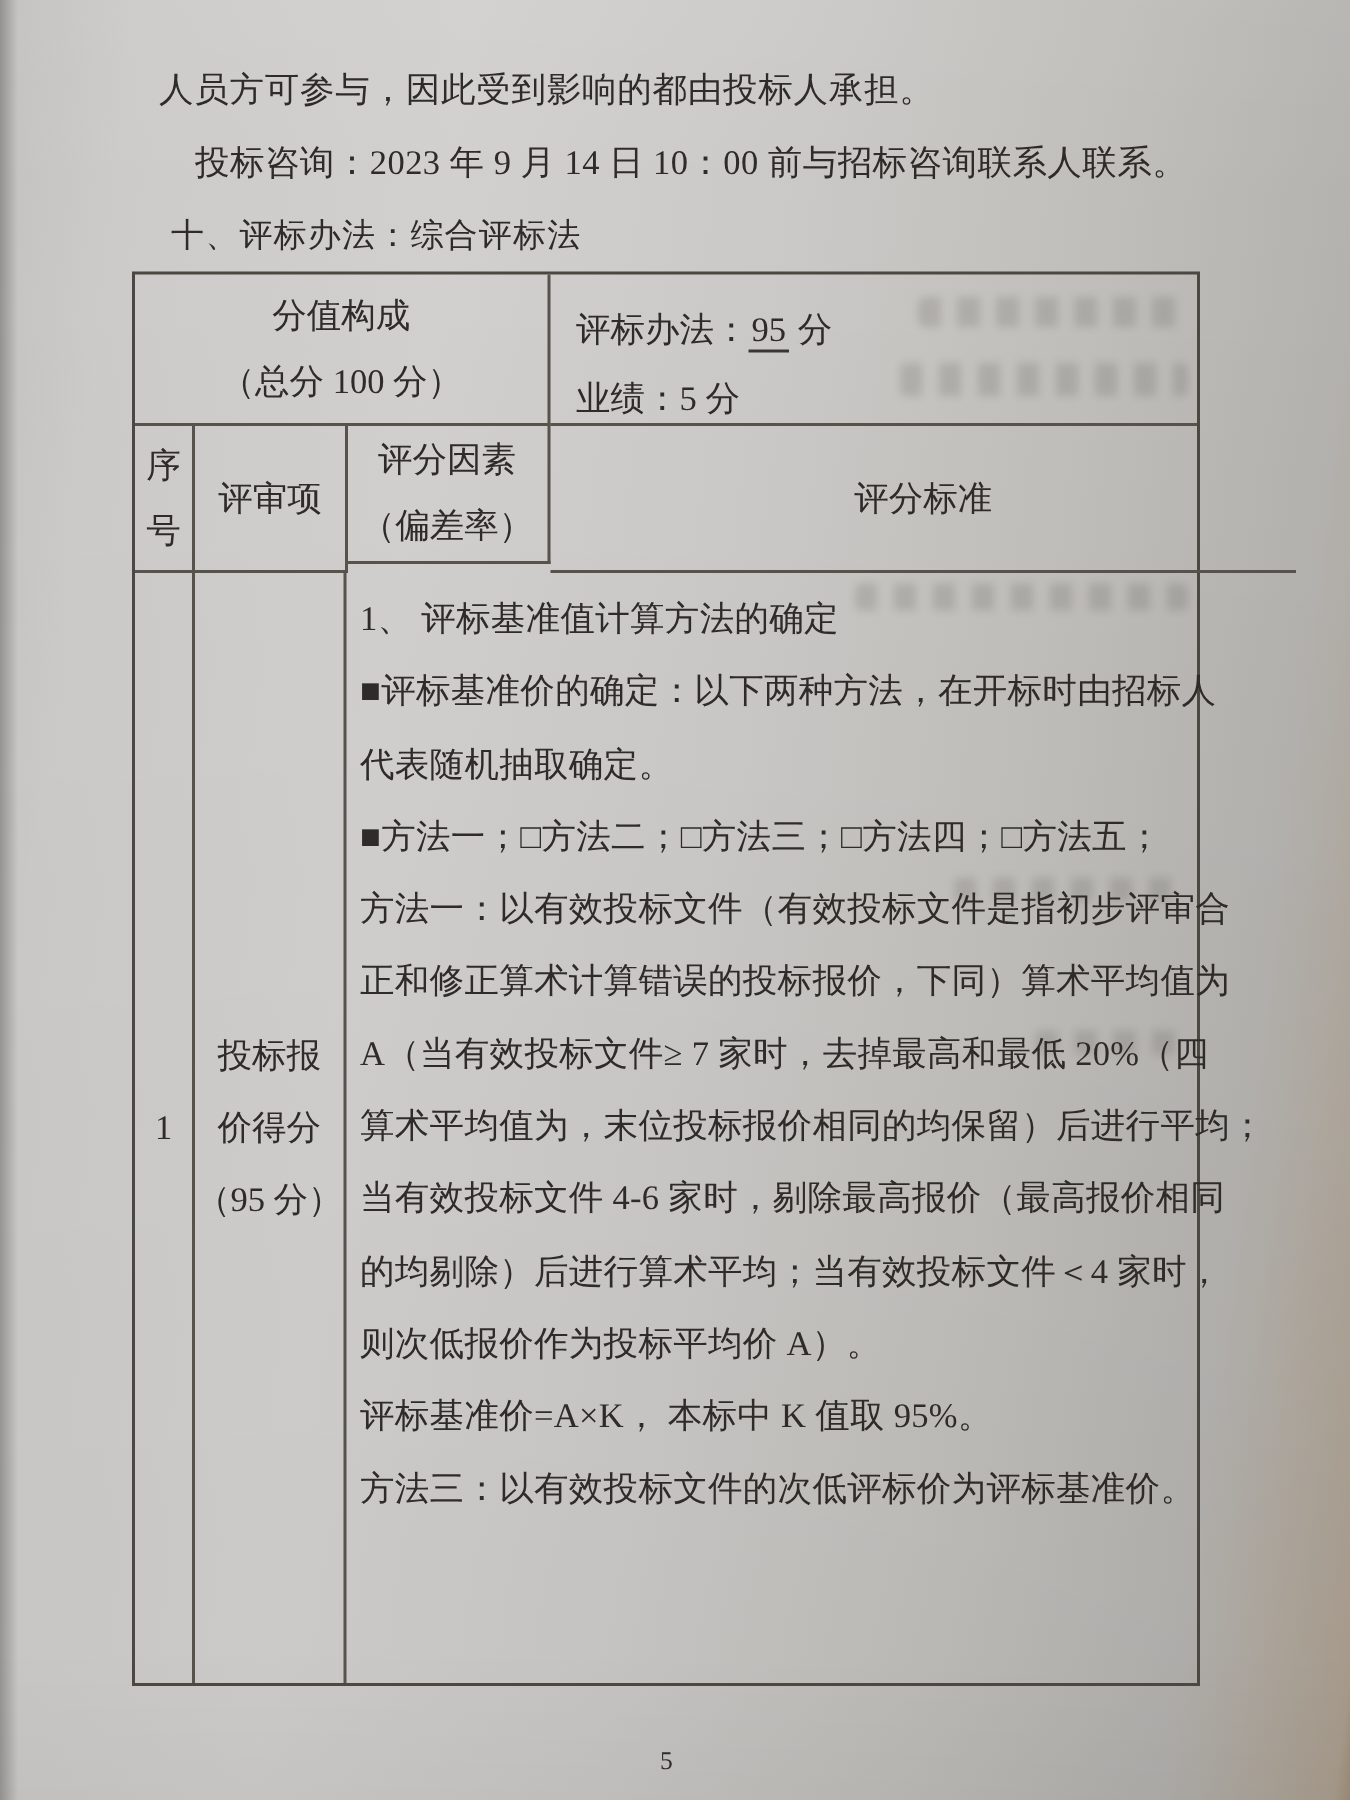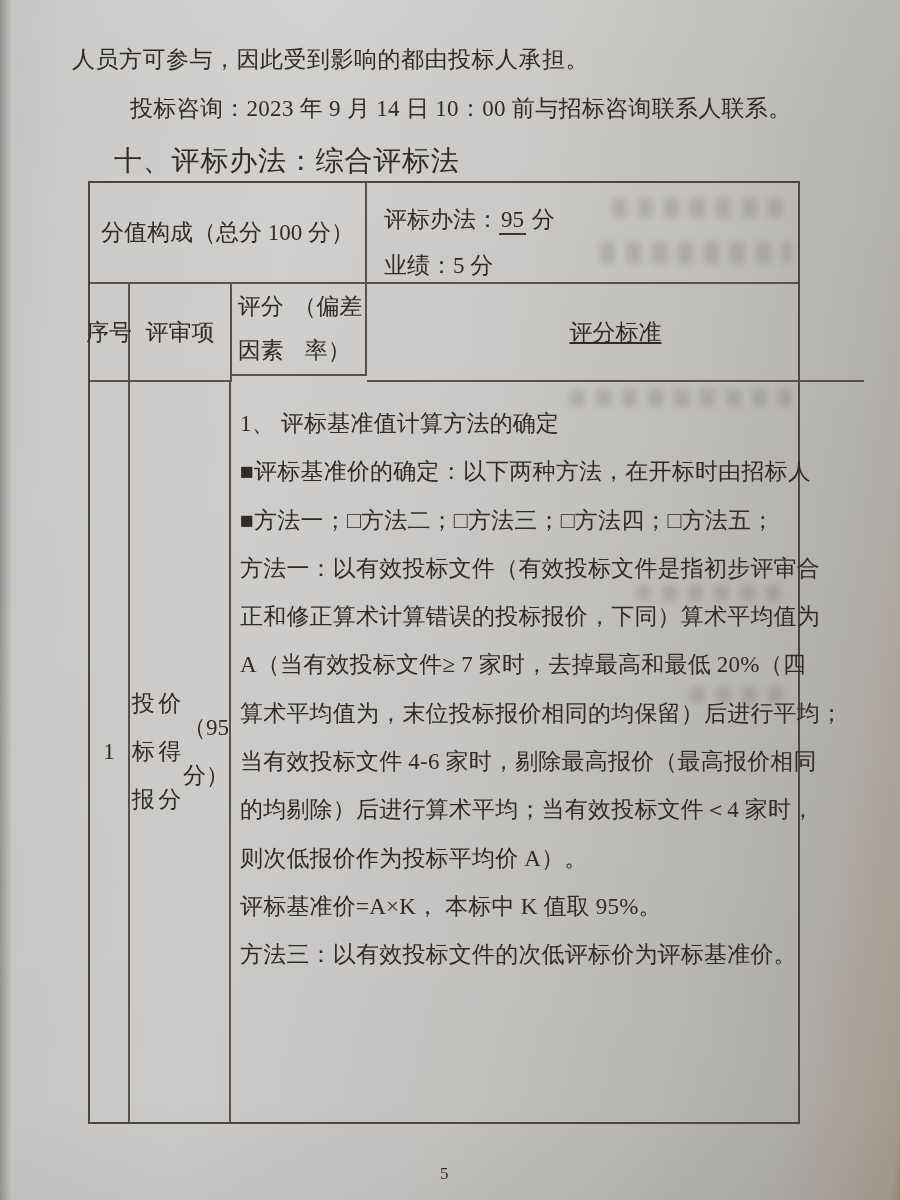--- a/index.html
+++ b/index.html
@@ -12,43 +12,43 @@
     position:absolute;inset:0;
     background:
       linear-gradient(to bottom, rgba(255,255,255,.04) 0%, rgba(0,0,0,0) 12%, rgba(0,0,0,.03) 92%, rgba(0,0,0,.06) 100%),
       linear-gradient(97deg,#c2c1bf 0%,#cccbc9 9%,#d1d0ce 30%,#cbc9c7 52%,#c0beba 72%,#b4b2af 88%,#ab9f8f 99%,#a08e7a 100%);
   }
   .paper::before{
     content:"";position:absolute;left:0;top:0;width:12px;height:100%;
     background:linear-gradient(to right, rgba(75,73,70,.40), rgba(75,73,70,0));
   }
   .txt{position:absolute;white-space:nowrap;}
-  .p1{left:72px;top:44px;font-size:23px;letter-spacing:.5px;}
+  .p1{left:106px;top:44px;font-size:23px;letter-spacing:.5px;}
   .p2{left:130px;top:93px;font-size:23px;letter-spacing:.3px;}
-  .p3{left:114px;top:142px;font-size:28px;letter-spacing:.8px;}
+  .p3{left:114px;top:142px;font-size:22px;letter-spacing:.8px;}
   .pageno{left:440px;top:1164px;font-size:17px;}
 
   
   .tbl{position:absolute;left:88px;top:181px;width:712px;height:943px;
        border:2px solid #4b4741;box-sizing:border-box;font-size:23px;}
   .cell{position:absolute;box-sizing:border-box;}
   .br{border-right:2px solid #57534c;}
   .bb{border-bottom:2px solid #57534c;}
-  .center{display:flex;flex-direction:row;align-items:center;justify-content:center;text-align:center;}
+  .center{display:flex;flex-direction:column;align-items:center;justify-content:center;text-align:center;}
 
   
   .c-comp   {left:0;   top:0;    width:277px;height:101px;}
   .c-scores {left:277px;top:0;   width:431px;height:101px;padding:14px 0 0 17px;}
   .c-seq-h  {left:0;   top:101px;width:40px; height:98px;}
   .c-item-h {left:40px; top:101px;width:102px;height:98px;}
   .c-fact-h {left:141px;top:101px;width:136px;height:92px;}
-  .c-std-h  {left:277px;top:101px;width:497px;height:98px;text-decoration:underline;}
+  .c-std-h  {left:277px;top:101px;width:497px;height:98px;}
   .c-seq-1  {left:0;   top:199px;width:40px; height:740px;}
   .c-item-1 {left:40px; top:199px;width:101px;height:740px;}
-  .c-crit-1 {left:141px;top:210px;width:567px;height:740px;padding:7px 4px 4px 9px;}
+  .c-crit-1 {left:141px;top:199px;width:567px;height:740px;padding:7px 4px 4px 9px;}
 
   .line44{line-height:44px;}
   .line48{line-height:48px;}
   .score-line{line-height:46px;white-space:nowrap;}
   .u95{border-bottom:2px solid #3a3733;padding:0 2px 1px 2px;}
   .crit-line{line-height:48.3px;white-space:nowrap;letter-spacing:.2px;}
   .seqchar{line-height:43px;}
 
   
   .ghost{position:absolute;filter:blur(3px);opacity:.45;border-radius:4px;
@@ -100,20 +100,21 @@
 
   <div class="cell c-seq-1 br center">1</div>
   <div class="cell c-item-1 br center">
     <div class="line48">投标报</div>
     <div class="line48">价得分</div>
     <div class="line48">（95 分）</div>
   </div>
   <div class="cell c-crit-1">
       <div class="crit-line">1、 评标基准值计算方法的确定</div>
       <div class="crit-line">■评标基准价的确定：以下两种方法，在开标时由招标人</div>
+      <div class="crit-line">代表随机抽取确定。</div>
       <div class="crit-line">■方法一；□方法二；□方法三；□方法四；□方法五；</div>
       <div class="crit-line">方法一：以有效投标文件（有效投标文件是指初步评审合</div>
       <div class="crit-line">正和修正算术计算错误的投标报价，下同）算术平均值为</div>
       <div class="crit-line">A（当有效投标文件≥ 7 家时，去掉最高和最低 20%（四</div>
       <div class="crit-line">算术平均值为，末位投标报价相同的均保留）后进行平均；</div>
       <div class="crit-line">当有效投标文件 4-6 家时，剔除最高报价（最高报价相同</div>
       <div class="crit-line">的均剔除）后进行算术平均；当有效投标文件＜4 家时，</div>
       <div class="crit-line">则次低报价作为投标平均价 A）。</div>
       <div class="crit-line">评标基准价=A×K， 本标中 K 值取 95%。</div>
       <div class="crit-line">方法三：以有效投标文件的次低评标价为评标基准价。</div>

